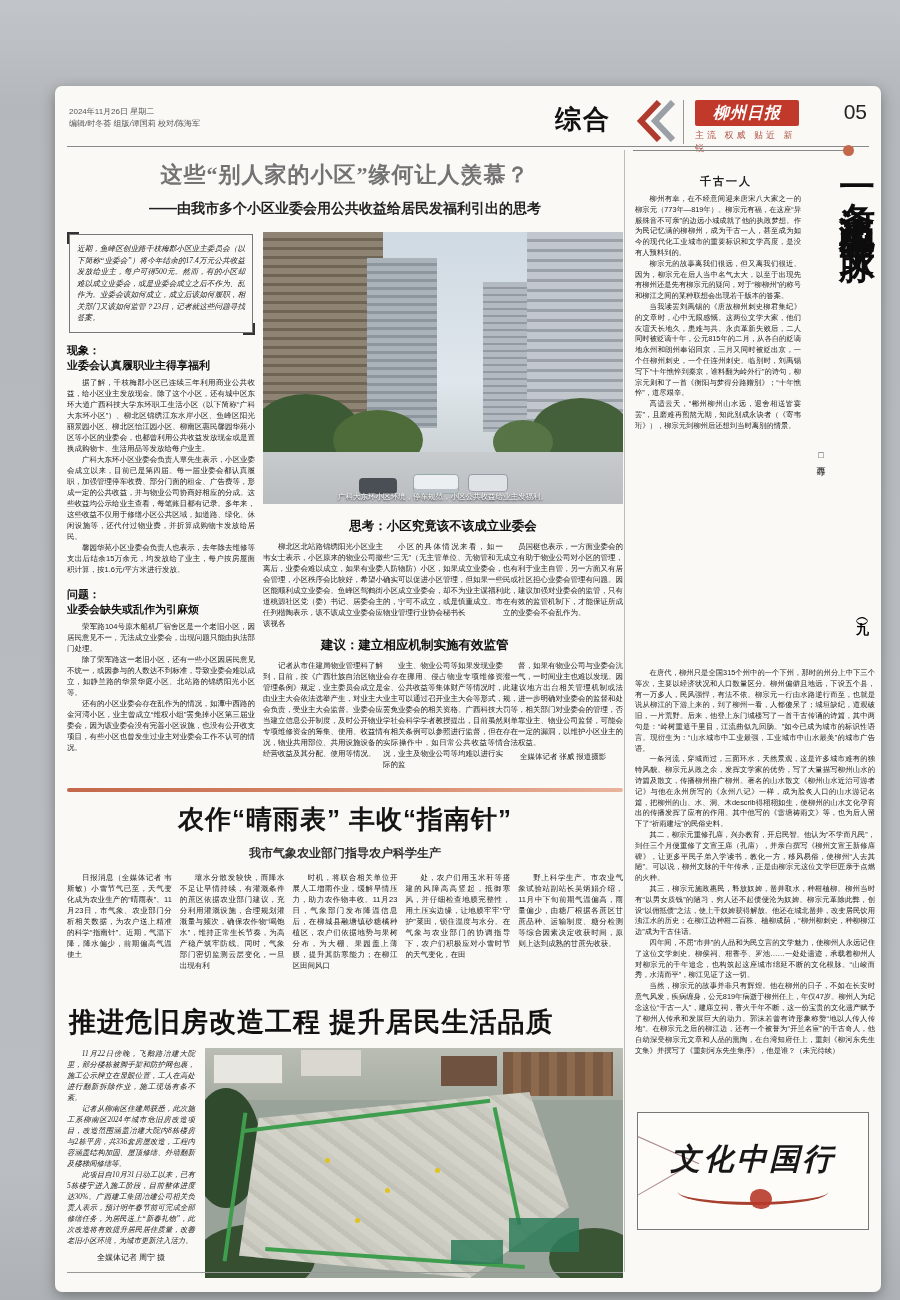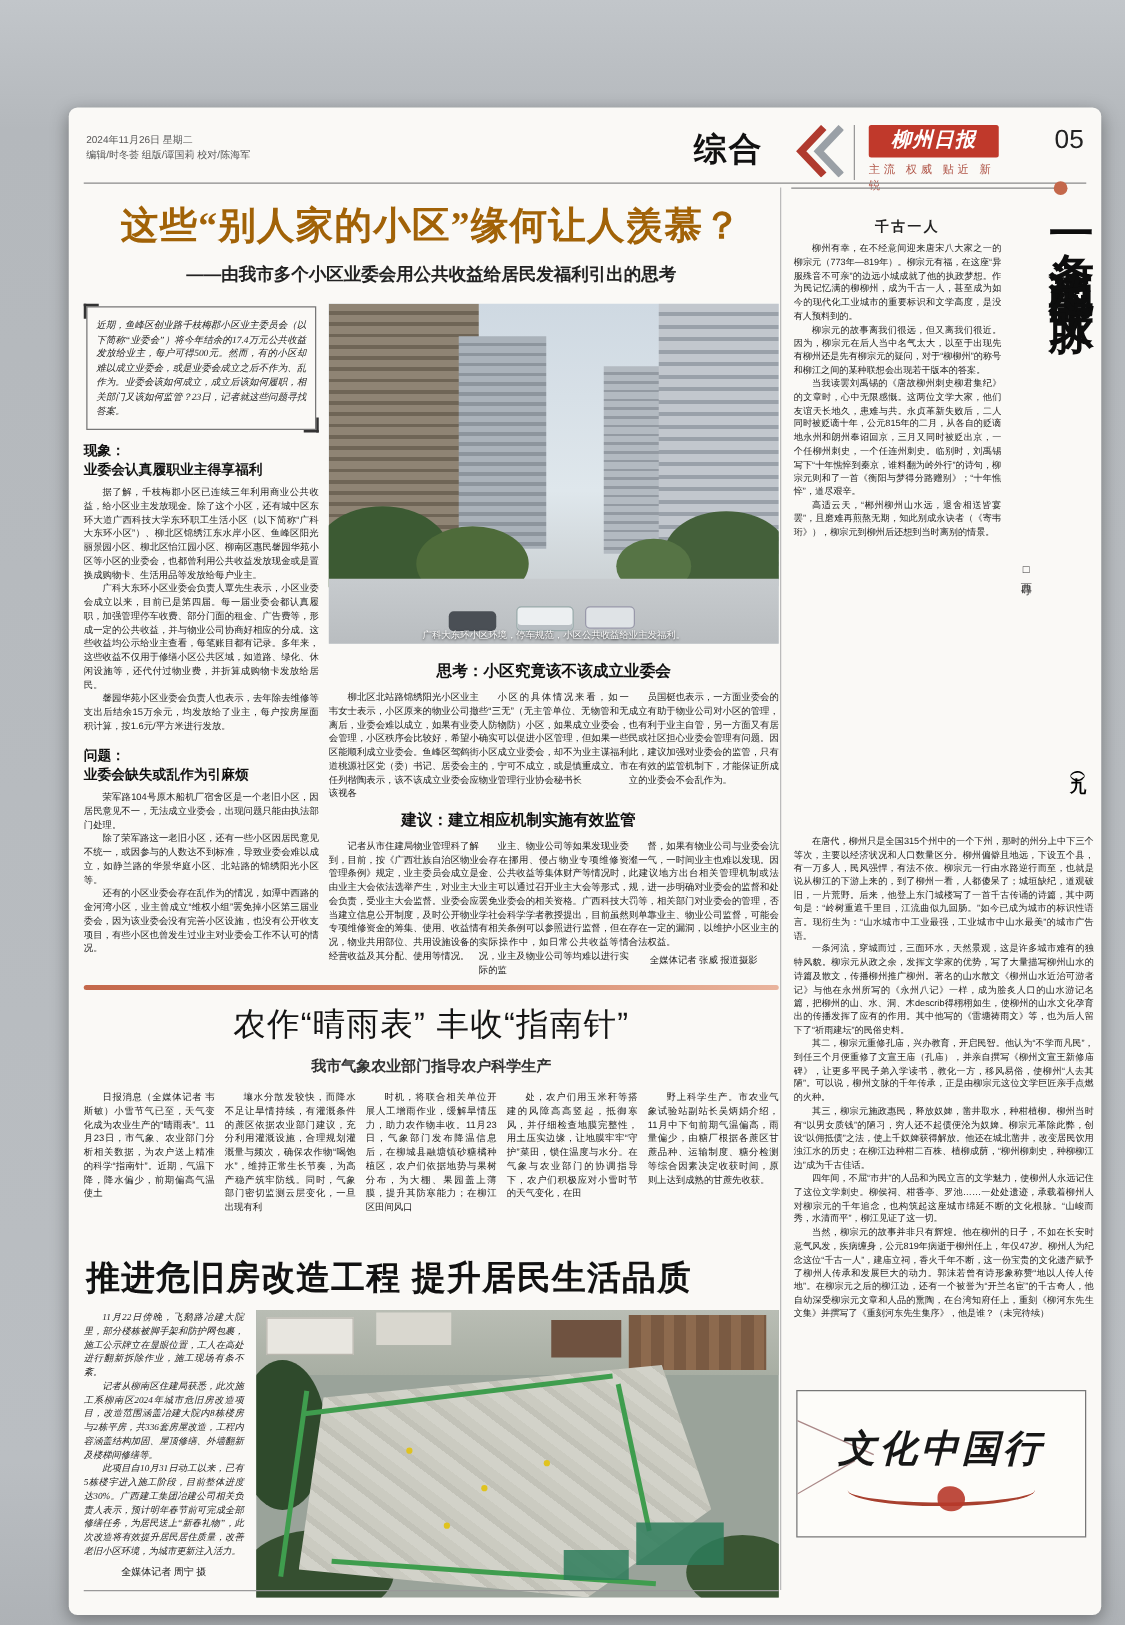--- a/index.html
+++ b/index.html
@@ -19,21 +19,21 @@
   .masthead-box { width:104px; height:26px; background:#c0392b; border-radius:2px; color:#fff;
     font-family:"Liberation Serif", serif; font-style:italic; font-weight:bold;
     font-size:16px; text-align:center; line-height:26px; letter-spacing:1px; }
   .masthead-tag { margin-top:3px; font-size:9px; color:#b05548; letter-spacing:3px; }
   .hdr-pageno { position:absolute; right:2px; top:0; font-size:21px; color:#222; }
   .hdr-rule { position:absolute; left:12px; top:60px; width:802px; height:1px; background:#8a8a8a; }
 
   
   .main { position:absolute; left:12px; top:66px; width:556px; }
   .lead-head { text-align:center; padding-top:8px; }
-  .lead-title { font-family:"Liberation Serif", serif; font-weight:900; font-size:30px; color:#a16207; letter-spacing:1px; }
+  .lead-title { font-family:"Liberation Serif", serif; font-weight:900; font-size:22px; color:#737373; letter-spacing:1px; }
   .lead-sub { margin-top:10px; font-size:14px; font-weight:bold; color:#222; }
 
   .lead-body { position:relative; margin-top:14px; height:536px; }
   .lcol { position:absolute; left:0; top:0; width:188px; }
   .intro-box { position:relative; border:1px solid #777; padding:8px 7px; margin:2px 2px 10px 2px;
     font-family:"Liberation Serif", serif; font-style:italic; font-size:7.6px; line-height:11.5px;
     color:#222; text-align:justify; }
   .intro-box::before,.intro-box::after { content:""; position:absolute; width:10px; height:10px; }
   .intro-box::before { left:-3px; top:-3px; border-left:2px solid #333; border-top:2px solid #333; }
   .intro-box::after { right:-3px; bottom:-3px; border-right:2px solid #333; border-bottom:2px solid #333; }
@@ -62,21 +62,21 @@
   .mid-head2 { text-align:right; width:66%; font-size:12.5px; font-weight:bold; color:#111; margin:8px 0 6px 8px; }
   .cols3 { display:flex; gap:0; }
   .cols3 .c { flex:1; }
   .credit { font-family:"Liberation Serif", serif; font-size:7.5px; text-align:center; margin-top:4px; color:#222; }
 
   .sep-bar { position:absolute; left:12px; top:702px; width:556px; height:4px;
     background:linear-gradient(90deg,#c4684b,#d98d6f 60%,#e9b49d); border-radius:2px; }
 
   
   .weather { position:absolute; left:12px; top:716px; width:556px; }
-  .w-title { text-align:center; font-size:26px; font-weight:400; color:#151515; letter-spacing:1px; }
+  .w-title { text-align:center; font-size:26px; font-weight:700; color:#151515; letter-spacing:1px; }
   .w-sub { text-align:center; font-size:12px; font-weight:bold; color:#333; margin-top:8px; }
   .cols5 { display:flex; gap:8px; margin-top:10px; }
   .cols5 .c { flex:1; }
 
   
   .reno { position:absolute; left:12px; top:912px; width:556px; }
   .r-title { font-size:27px; font-weight:900; color:#121212; letter-spacing:1px; margin:6px 0 8px 2px; }
   .r-body { position:relative; height:232px; }
   .r-col { position:absolute; left:0; top:0; width:128px; }
   .r-col .para { font-family:"Liberation Serif", serif; font-style:italic; font-size:7.4px; line-height:11px; }

